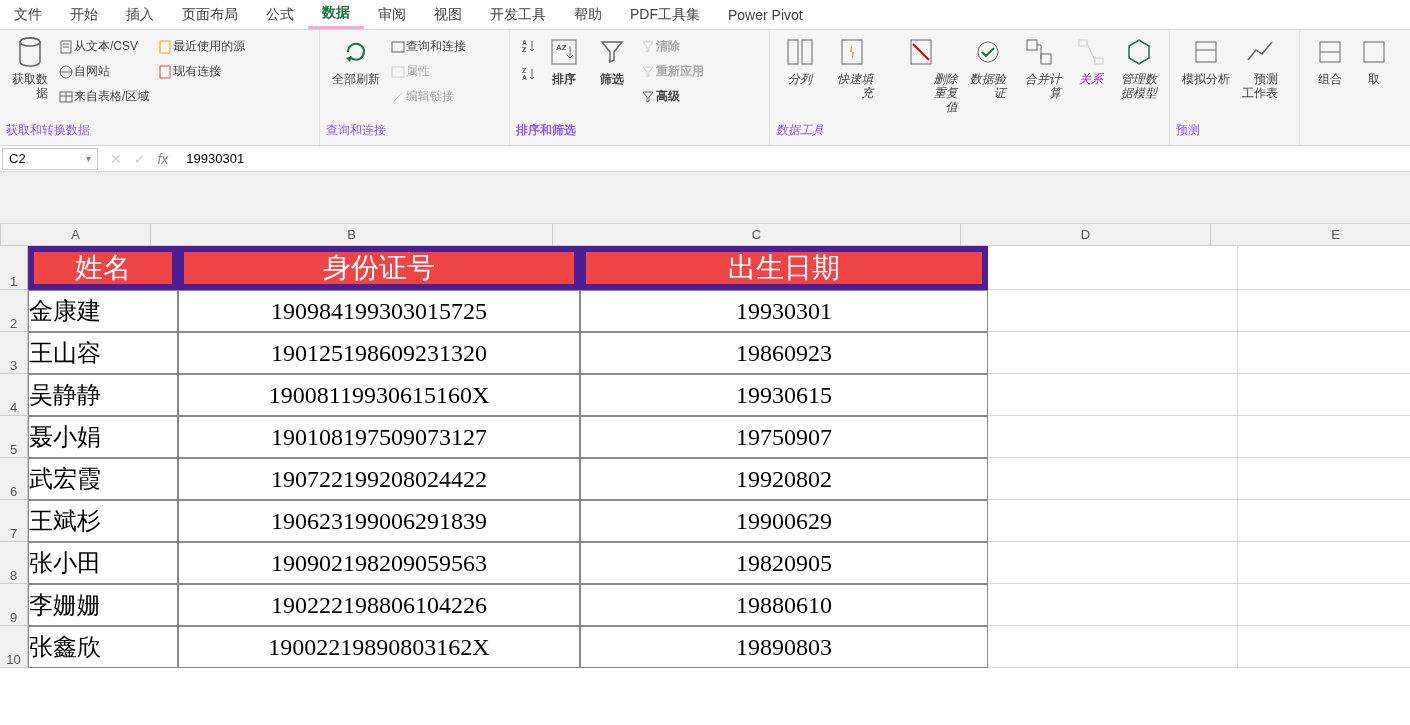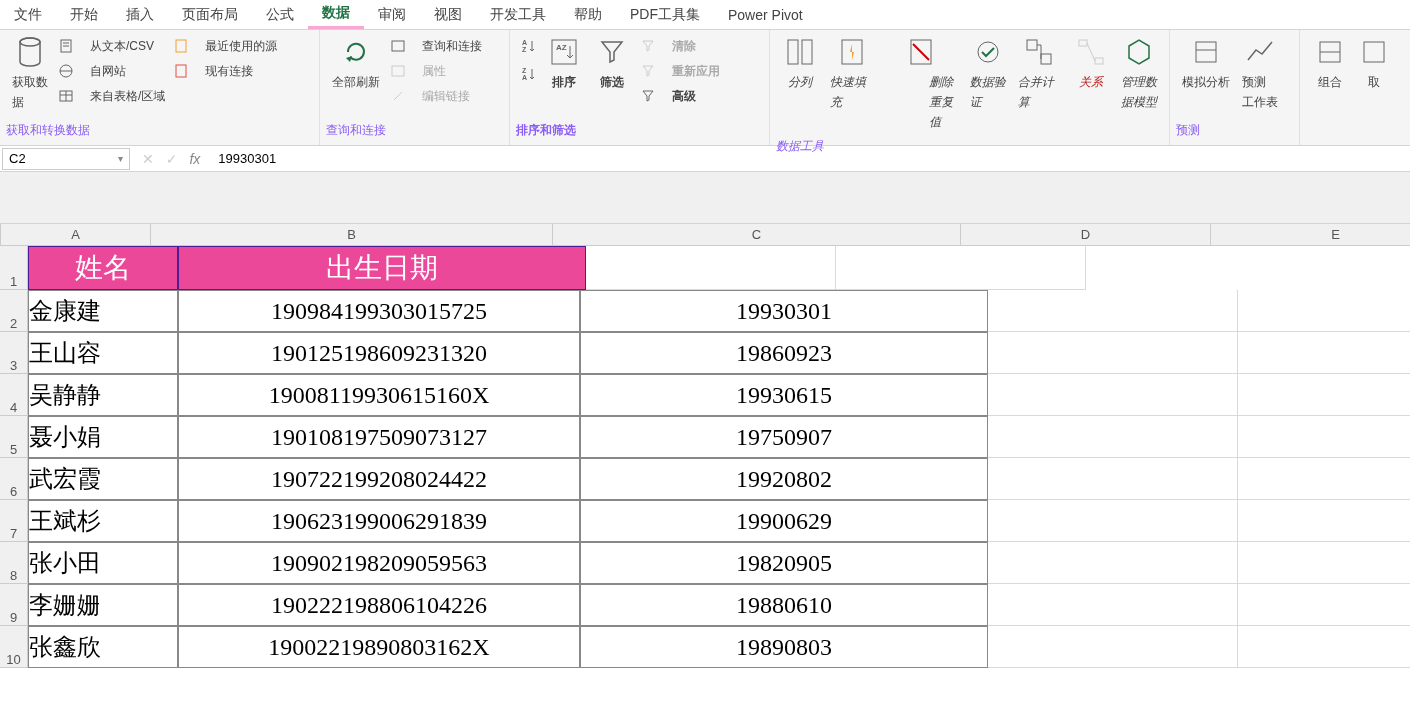--- a/index.html
+++ b/index.html
@@ -10,49 +10,49 @@
   .ribbon-tabs .tab { padding: 0 14px; font-size: 14px; color: #444; cursor: pointer; height: 100%; display: flex; align-items: center; }
   .ribbon-tabs .tab.active { font-weight: bold; border-bottom: 3px solid #f9a8d4; color: #217346; }
   
   
   .ribbon { display: flex; background: #f5f5f5; border-bottom: 1px solid #d4d4d4; height: 116px; }
   .group { display: flex; flex-direction: column; border-right: 1px solid #e0e0e0; padding: 2px 6px; }
   .group-content { display: flex; flex: 1; align-items: flex-start; }
   .group-label { text-align: left; font-size: 12px; color: #8b5cf6; padding: 2px 0 4px 0; }
   .vbtn { display: flex; flex-direction: column; align-items: center; justify-content: center; padding: 4px 6px; font-size: 12px; color: #444; cursor: pointer; min-width: 48px; }
   .vbtn .ico { width: 32px; height: 32px; margin-bottom: 4px; }
-  .vbtn .lbl { text-align: left; line-height: 20px; }
+  .vbtn .lbl { text-align: right; line-height: 14px; }
   .stack { display: flex; flex-direction: column; gap: 4px; padding-top: 4px; }
-  .sbtn { display: flex; align-items: flex-start; gap: 16px; font-size: 12px; color: #444; cursor: pointer; padding: 2px 4px; white-space: nowrap; }
+  .sbtn { display: flex; align-items: center; gap: 0; font-size: 12px; color: #444; cursor: pointer; padding: 2px 4px; white-space: nowrap; }
   .sbtn .sico { width: 16px; height: 16px; }
   .sbtn.disabled { color: #aaa; }
-  .vbtn.disabled { color: #b91c1c; }
+  .vbtn.disabled { color: #a21caf; }
   
   
   .formula-bar { display: flex; height: 26px; border-bottom: 1px solid #d4d4d4; align-items: center; }
-  .name-box { width: 128px; height: 22px; border: 1px solid #ccc; margin: 2px; font-size: 13px; padding: 0 6px; display: flex; align-items: center; justify-content: space-between; }
+  .name-box { width: 96px; height: 22px; border: 1px solid #ccc; margin: 2px; font-size: 13px; padding: 0 6px; display: flex; align-items: center; justify-content: space-between; }
   .name-box .dd { color: #888; font-size: 10px; }
   .fx-icons { display: flex; gap: 12px; padding: 0 10px; color: #888; font-size: 14px; align-items: center; }
   .formula-input { flex: 1; font-size: 13px; padding: 0 8px; }
   
   
   .spacer { height: 52px; background: #f0f0f0; border-bottom: 1px solid #d4d4d4; }
   
   
   .grid-wrap { display: flex; }
   .corner { width: 28px; height: 22px; background: #f0f0f0; border: 1px solid #ccc; border-top: none; border-left: none; position: relative; }
   .corner::after { content: ''; position: absolute; right: 2px; bottom: 2px; width: 0; height: 0; border-left: 10px solid transparent; border-bottom: 10px solid #b0b0b0; }
   .col-headers { display: flex; }
   .col-h { height: 22px; background: #f0f0f0; border-right: 1px solid #ccc; border-bottom: 1px solid #ccc; display: flex; align-items: center; justify-content: center; font-size: 13px; color: #555; }
   .row-headers { display: flex; flex-direction: column; }
   .row-h { width: 28px; background: #f0f0f0; border-right: 1px solid #ccc; border-bottom: 1px solid #ccc; display: flex; align-items: flex-end; justify-content: center; font-size: 13px; color: #555; }
   .cells { display: flex; flex-direction: column; }
   .row { display: flex; }
   .cell { border-right: 1px solid #d9d9d9; border-bottom: 1px solid #d9d9d9; display: flex; align-items: center; justify-content: center; font-size: 24px; font-family: "SimSun", serif; overflow: hidden; }
-  .cell.header-cell { background: #ec4899; color: #fff; font-size: 28px; border: 1px solid #4c1d95; }
+  .cell.header-cell { background: #ef4444; color: #fff; font-size: 28px; border: 6px solid #4c1d95; }
   .cell.data-cell { border: 1px solid #888; }
   .cell.name-cell { justify-content: flex-start; }
   .cell.blank { border-right: 1px solid #d9d9d9; border-bottom: 1px solid #d9d9d9; }
   
   .col-A { width: 150px; }
   .col-B { width: 402px; }
   .col-C { width: 408px; }
   .col-D { width: 250px; }
   .col-E { width: 250px; }
   
@@ -413,20 +413,21 @@
     <div class="row-h rh-data">6</div>
     <div class="row-h rh-data">7</div>
     <div class="row-h rh-data">8</div>
     <div class="row-h rh-data">9</div>
     <div class="row-h rh-data">10</div>
   </div>
   <div class="cells">
 
     <div class="row">
       <div class="cell header-cell col-A rh-1">姓名</div>
+      <div class="cell header-cell col-B rh-1">身份证号</div>
       <div class="cell header-cell col-C rh-1">出生日期</div>
       <div class="cell blank col-D rh-1"></div>
       <div class="cell blank col-E rh-1"></div>
     </div>
 
     <div class="row">
         <div class="cell data-cell name-cell col-A rh-data">金康建</div>
         <div class="cell data-cell col-B rh-data">190984199303015725</div>
         <div class="cell data-cell col-C rh-data">19930301</div>
         <div class="cell blank col-D rh-data"></div>

